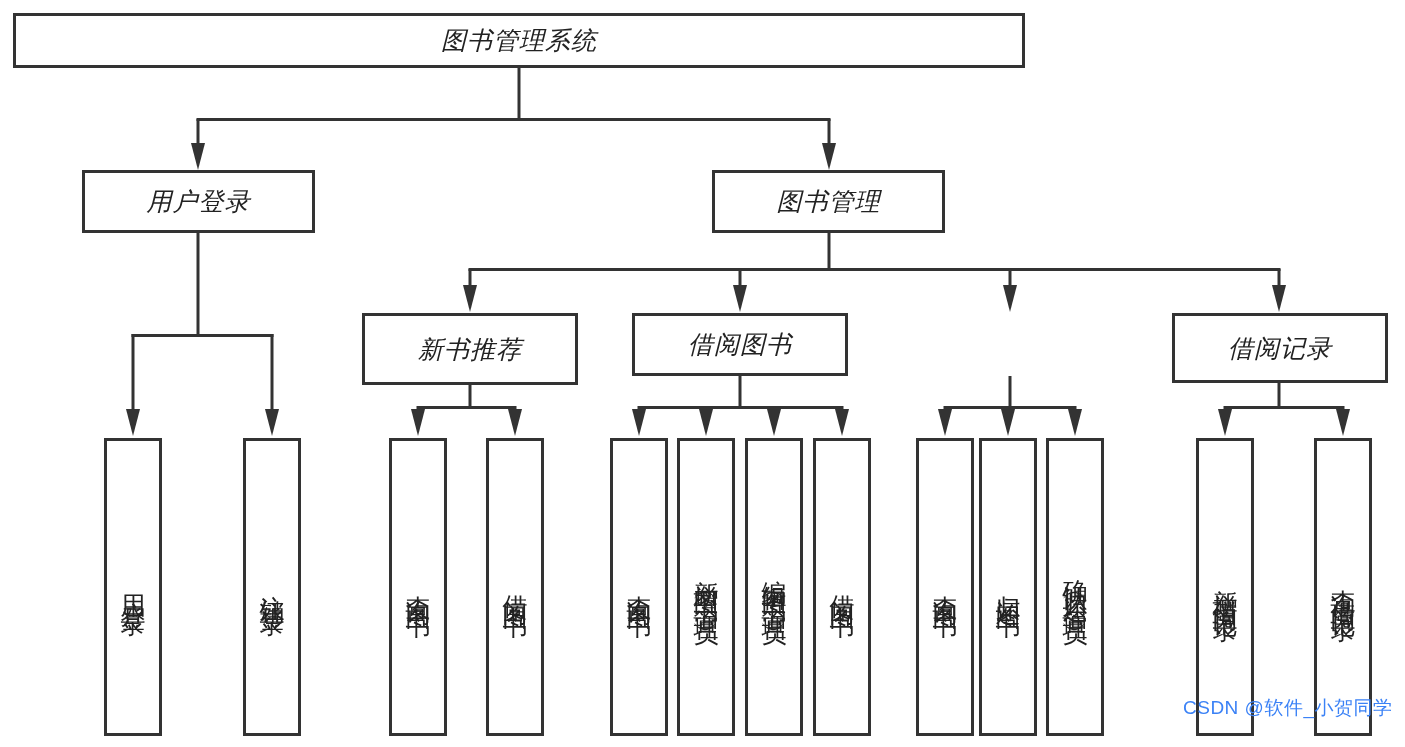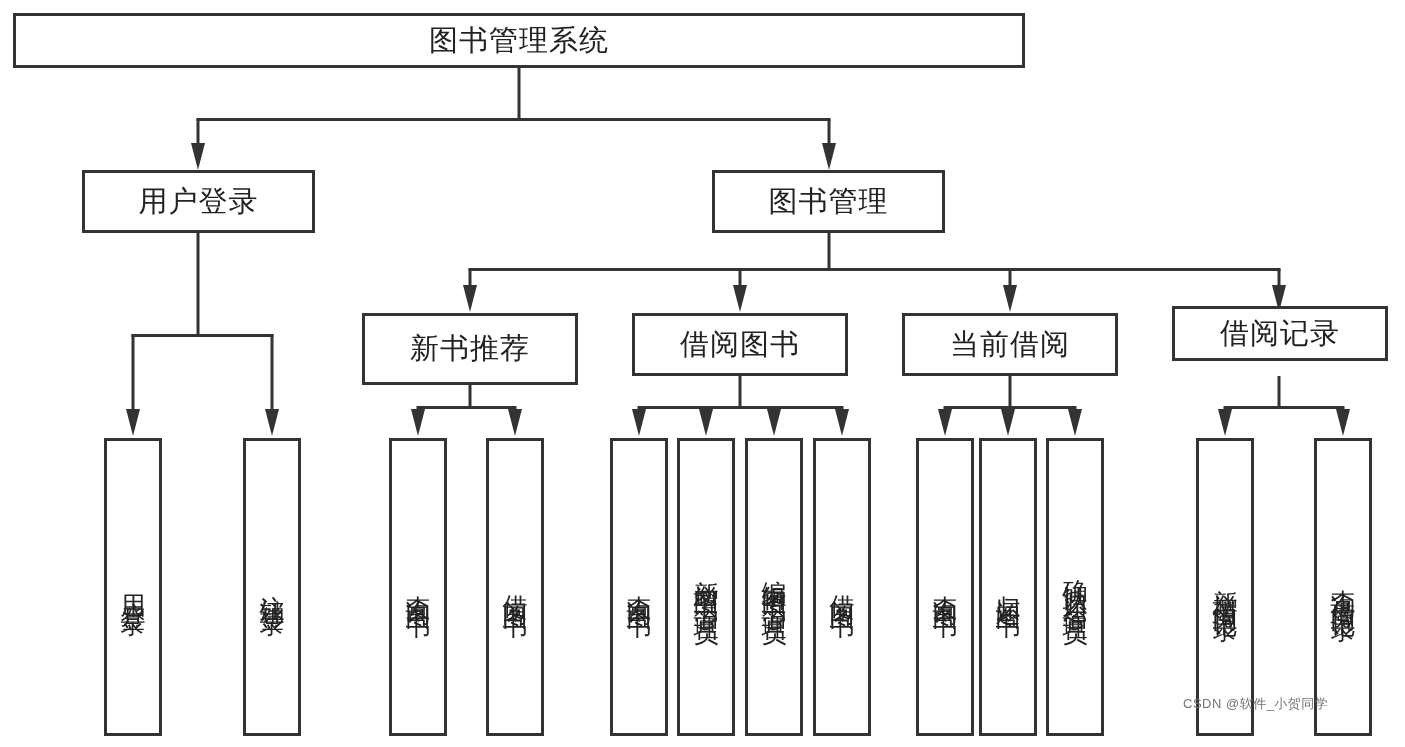--- a/index.html
+++ b/index.html
@@ -21,45 +21,46 @@
     box-sizing: border-box;
     border: 3px solid #333333;
     background: #ffffff;
     display: flex;
     align-items: center;
     justify-content: center;
     z-index: 2;
     color: #222222;
   }
   .hlabel {
-    font-size: 29px;
+    font-size: 25px;
     letter-spacing: 1px;
     white-space: nowrap;
+    font-style: italic;
   }
   .leaf {
     top: 438px;
     width: 58px;
     height: 298px;
   }
   .vlabel {
     writing-mode: vertical-rl;
     text-orientation: mixed;
     font-size: 25px;
     line-height: 1;
     letter-spacing: 6px;
     white-space: nowrap;
   }
   .watermark {
     position: absolute;
     left: 1183px;
     top: 695px;
     z-index: 4;
-    font-size: 13px;
+    font-size: 19px;
     letter-spacing: 0.5px;
-    color: #737373;
+    color: #3b82f6;
     white-space: nowrap;
   }
 </style>
 </head>
 <body>
 
 <div class="stage">
 
   <svg class="connector-layer" width="1405" height="747" viewBox="0 0 1405 747">
     <g stroke="#333333" stroke-width="3" fill="none">
@@ -126,24 +127,21 @@
   <div class="box" style="left:712px; top:170px; width:233px; height:63px;text-align:right;">
     <span class="hlabel">图书管理</span>
   </div>
 
   <div class="box" style="left:362px; top:313px; width:216px; height:72px;">
     <span class="hlabel">新书推荐</span>
   </div>
   <div class="box" style="left:632px; top:313px; width:216px; height:63px;">
     <span class="hlabel">借阅图书</span>
   </div>
-  <div class="box" style="left:902px; top:313px; width:216px; height:63px;">
-    <span class="hlabel">当前借阅</span>
-  </div>
-  <div class="box" style="left:1172px; top:306px; width:216px; height:55px;">
+  <div class="box" style="left:1172px; top:313px; width:216px; height:70px;">
     <span class="hlabel">借阅记录</span>
   </div>
 
   <div class="box leaf" style="left:104px;">
     <span class="vlabel">用户登录</span>
   </div>
   <div class="box leaf" style="left:243px;">
     <span class="vlabel">注销登录</span>
   </div>
   <div class="box leaf" style="left:389px;">

